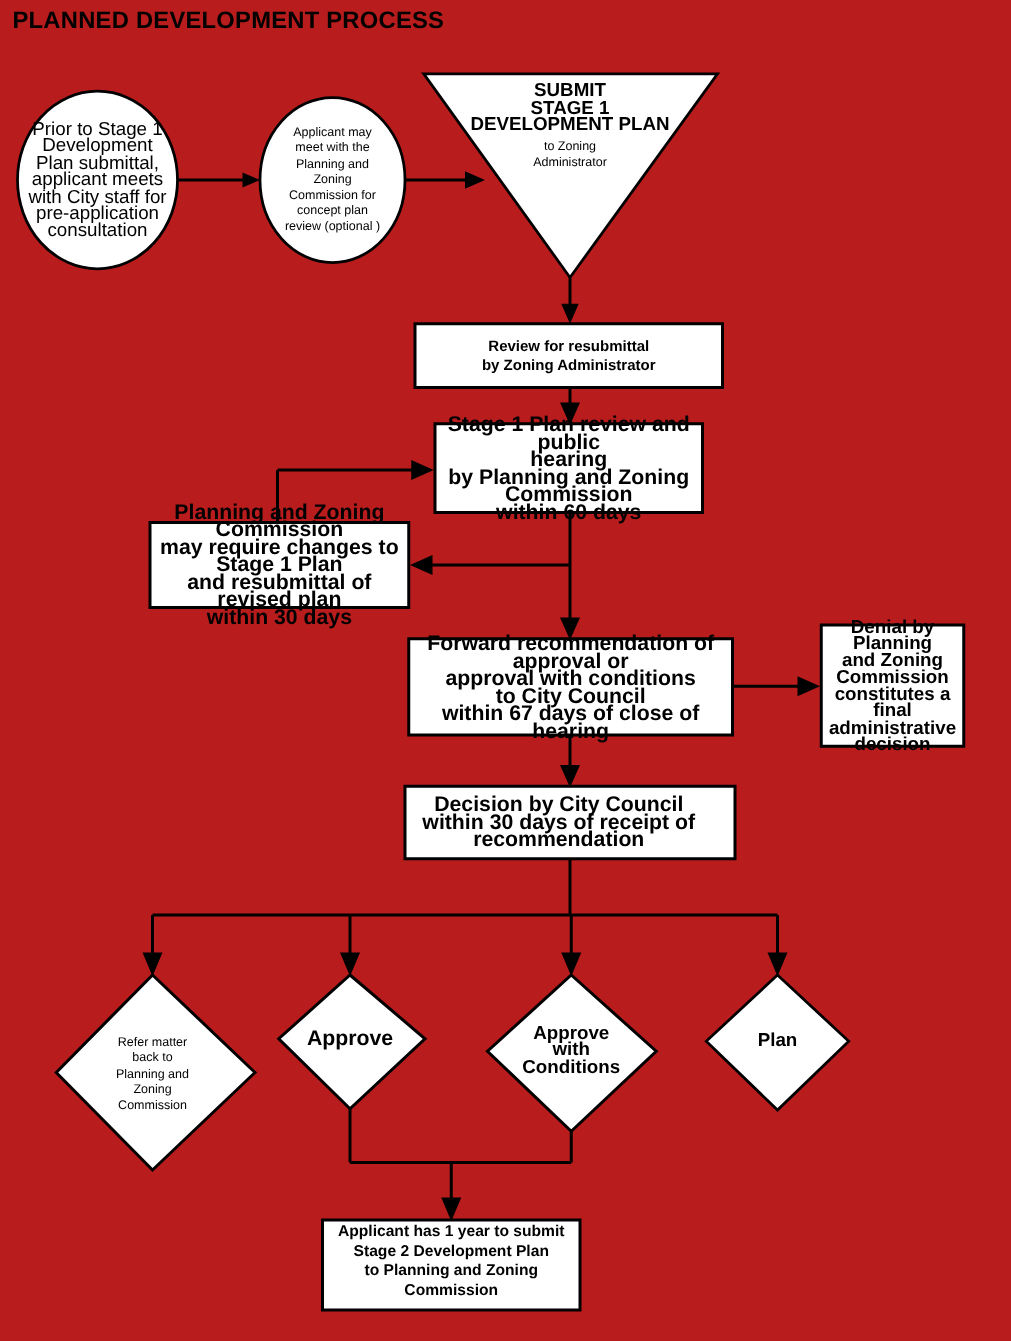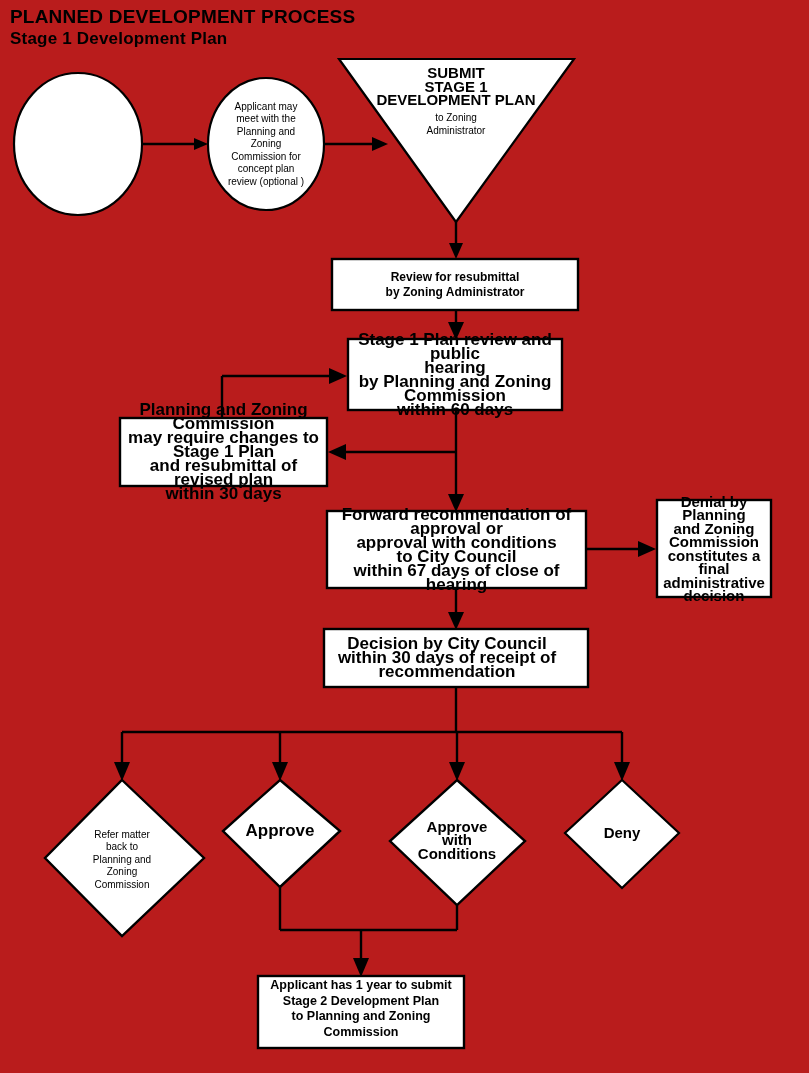--- a/index.html
+++ b/index.html
@@ -80,21 +80,20 @@
   .fs12 { font-size: 12px; line-height: 15px; }
   .fs125 { font-size: 12.5px; line-height: 15.5px; }
 </style>
 </head>
 <body>
 
 <div id="page">
 
   <div id="title-block">
     <div class="line1">PLANNED DEVELOPMENT PROCESS</div>
-    <div class="line2">Stage 1 Development Plan</div>
   </div>
 
   <svg id="flow-svg" width="809" height="1073" viewBox="0 0 809 1073">
 
     <ellipse class="shape-outline" cx="78" cy="144" rx="64" ry="71" stroke-width="2.2"></ellipse>
 
     <ellipse class="shape-outline" cx="266" cy="144" rx="58" ry="66" stroke-width="2.2"></ellipse>
 
     <polygon class="shape-outline" points="339,59 574,59 456,222" stroke-width="2.2"></polygon>
 
@@ -187,20 +186,29 @@
     <g>
       <line class="conn" x1="280" y1="887" x2="280" y2="930" stroke-width="2.4"></line>
       <line class="conn" x1="457" y1="905" x2="457" y2="930" stroke-width="2.4"></line>
       <line class="conn" x1="280" y1="930" x2="457" y2="930" stroke-width="2.4"></line>
       <line class="conn" x1="361" y1="930" x2="361" y2="965" stroke-width="2.4"></line>
       <polygon class="arrowhead" points="361,977 353,958 369,958"></polygon>
     </g>
 
   </svg>
 
+  <div class="node-label fs11 txt-reg" style="left:22px; top:92px; width:112px; height:104px;">
+    <span style="white-space:pre-line;">Prior to Stage 1
+Development
+Plan submittal,
+applicant meets
+with City staff for
+pre-application
+consultation</span>
+  </div>
 
   <div class="node-label fs10 txt-reg" style="left:214px; top:97px; width:104px; height:95px;">
     <span style="white-space:pre-line;">Applicant may
 meet with the
 Planning and
 Zoning
 Commission for
 concept plan
 review (optional )</span>
   </div>
@@ -267,21 +275,21 @@
     <span style="white-space:pre-line;">Approve</span>
   </div>
 
   <div class="node-label fs11 txt-bold" style="left:405px; top:818px; width:104px; height:44px;">
     <span style="white-space:pre-line;">Approve
 with
 Conditions</span>
   </div>
 
   <div class="node-label fs11 txt-bold" style="left:578px; top:825px; width:88px; height:16px;">
-    <span style="white-space:pre-line;">Deny</span>
+    <span style="white-space:pre-line;">Plan</span>
   </div>
 
   <div class="node-label fs125 txt-bold" style="left:260px; top:979px; width:202px; height:60px;">
     <span style="white-space:pre-line;">Applicant has 1 year to submit
 Stage 2 Development Plan
 to Planning and Zoning Commission</span>
   </div>
 
 </div>
 

